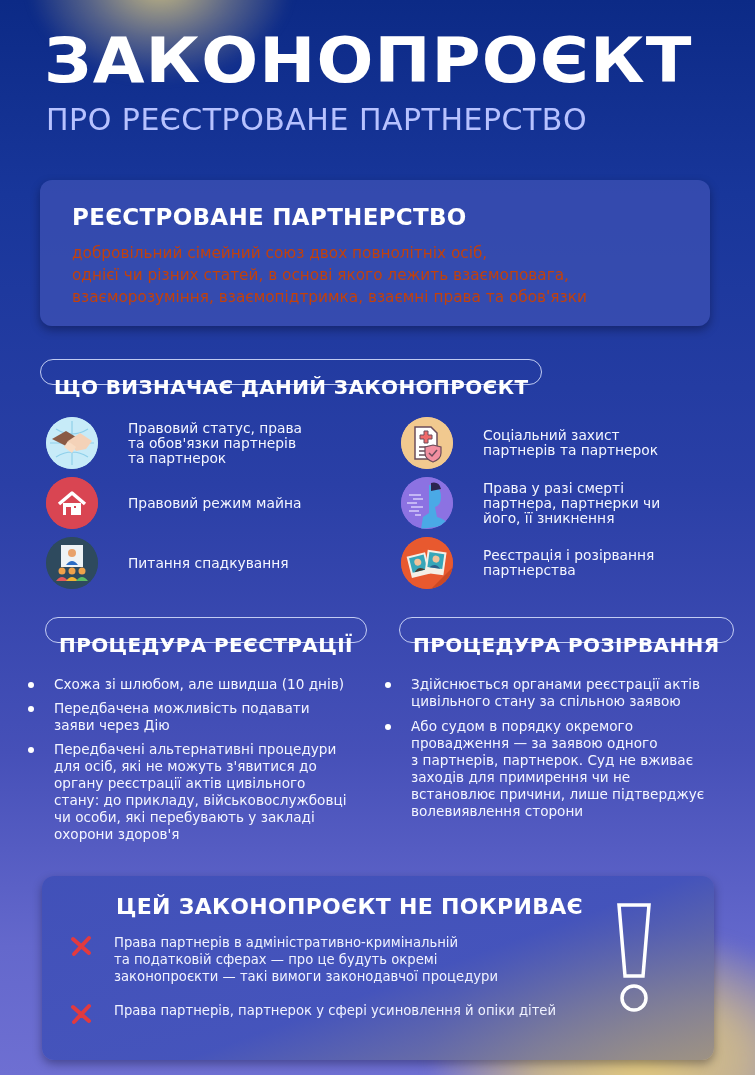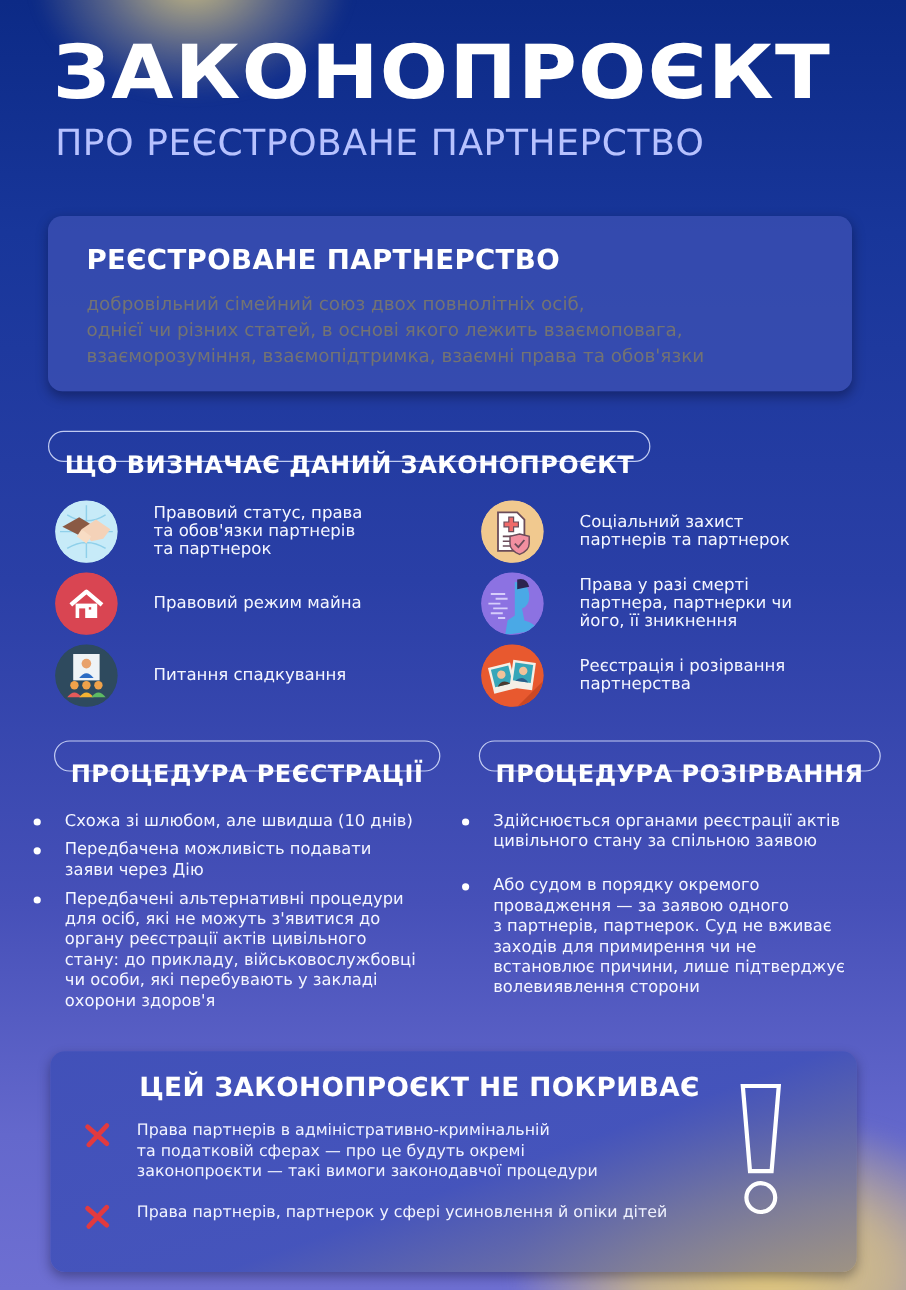--- a/index.html
+++ b/index.html
@@ -37,21 +37,21 @@
     border-radius: 12px;
     background: rgba(62, 82, 180, 0.75);
     box-shadow: 0 4px 10px rgba(0,0,20,0.35);
   }
   .def-title {
     position: absolute; left: 32px; top: 24px;
     font-weight: bold; font-size: 23px; letter-spacing: 0.3px;
   }
   .def-text {
     position: absolute; left: 32px; top: 62px; width: 630px;
-    font-size: 15.3px; line-height: 22px; color: #737373;
+    font-size: 15.3px; line-height: 22px; color: #c2410c;
   }
   .pill {
     position: absolute; height: 18px; padding: 12px 13px;
     border: 1.5px solid rgba(220,228,255,0.85);
     border-radius: 17px;
     font-weight: bold; font-size: 20px; letter-spacing: 0.4px;
     line-height: 31px; white-space: nowrap;
   }
   .feature {
     position: absolute; display: flex; align-items: center;
@@ -242,21 +242,21 @@
     <div>для осіб, які не можуть з'явитися до</div>
     <div>органу реєстрації актів цивільного</div>
     <div>стану: до прикладу, військовослужбовці</div>
     <div>чи особи, які перебувають у закладі</div>
     <div>охорони здоров'я</div>
   </li>
 </ul>
 
 <div class="pill" style="left:399px; top:617px;">ПРОЦЕДУРА РОЗІРВАННЯ</div>
 <ul class="blist" style="left:383px; top:676px; width:350px;">
-  <li style="margin-bottom:20px;">
+  <li style="margin-bottom:8px;">
     <span class="dot"></span>
     <div>Здійснюється органами реєстрації актів</div>
     <div>цивільного стану за спільною заявою</div>
   </li>
   <li>
     <span class="dot"></span>
     <div>Або судом в порядку окремого</div>
     <div>провадження — за заявою одного</div>
     <div>з партнерів, партнерок. Суд не вживає</div>
     <div>заходів для примирення чи не</div>

